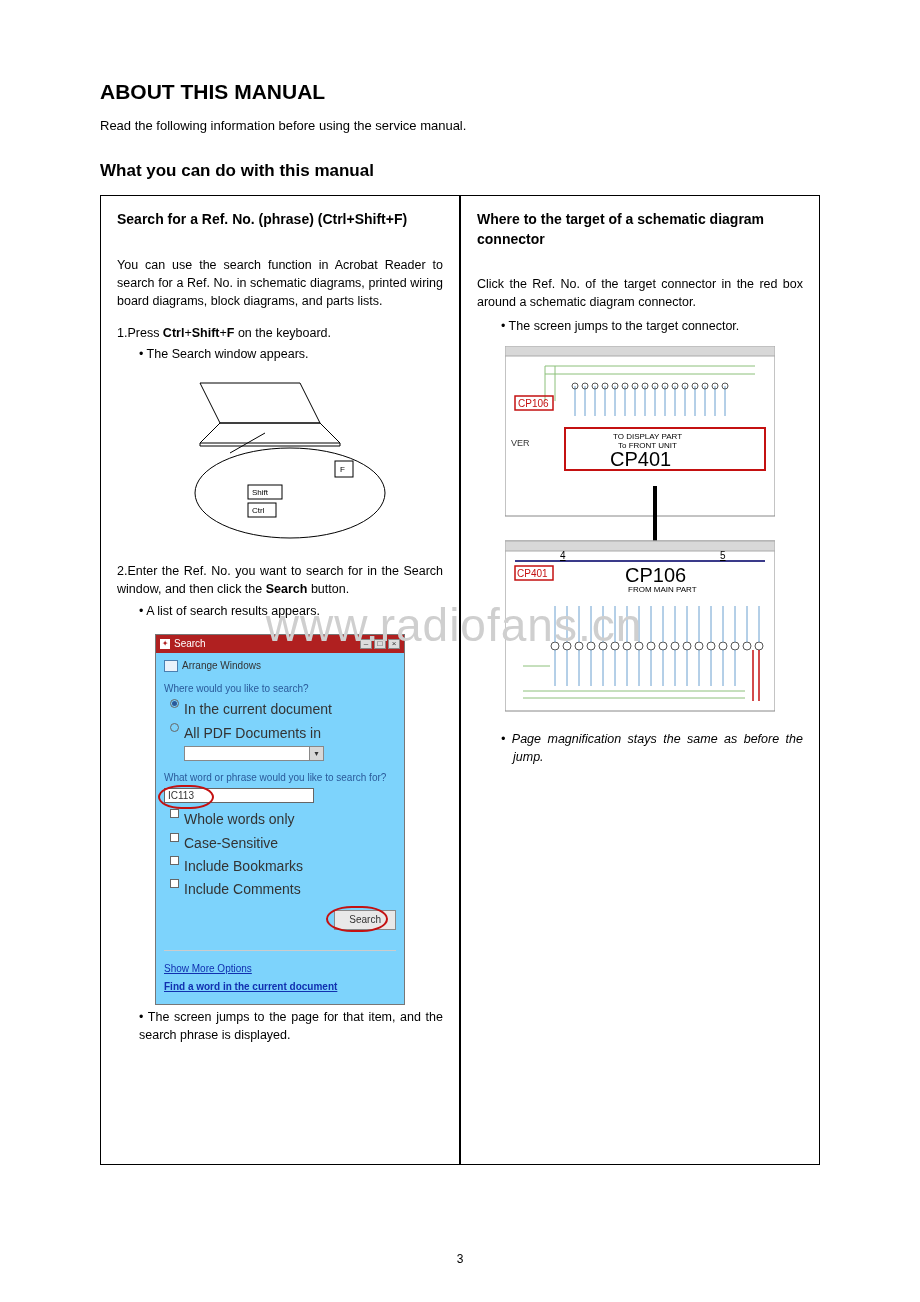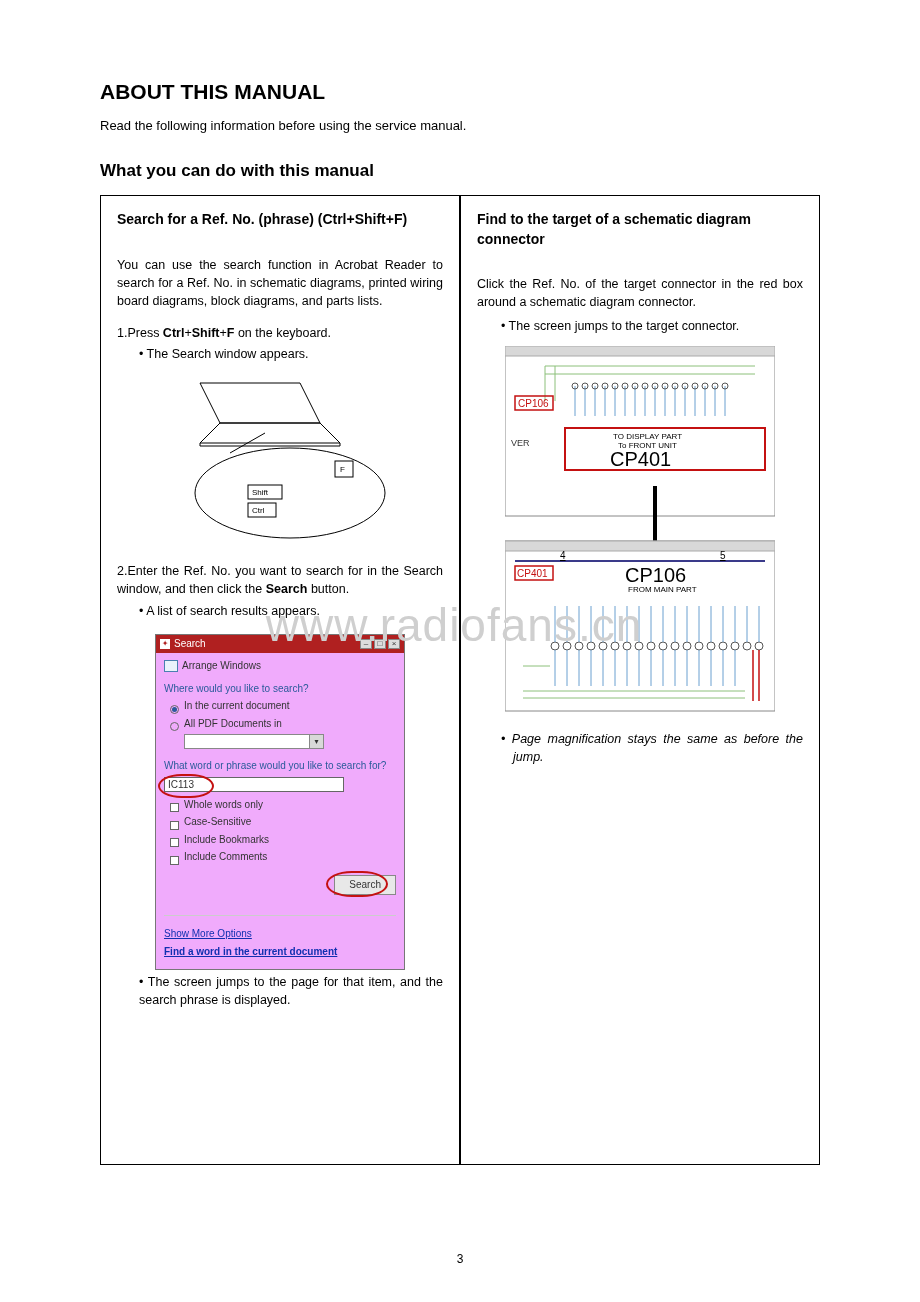--- a/index.html
+++ b/index.html
@@ -47,35 +47,35 @@
     font-size: 10px;
     color: #333;
   }
   .search-titlebar {
     background: #b02020; color: #fff;
     display: flex; align-items: center; justify-content: space-between;
     padding: 2px 4px; font-size: 10px;
   }
   .search-titlebar .btns { display: flex; gap: 2px; }
   .search-titlebar .btn { width: 12px; height: 10px; background: #ddd; border: 1px solid #888; font-size: 8px; line-height: 8px; text-align: center; color:#333;}
-  .search-body { background: #f0abfc; padding: 6px 8px 10px 8px; }
+  .search-body { background: #7dd3fc; padding: 6px 8px 10px 8px; }
   .arrange { display: flex; align-items: center; gap: 4px; margin-bottom: 8px; font-size:10px;}
   .arrange .ico { width: 14px; height: 12px; border: 1px solid #4a7fb0; background: #eaf2fb; }
   .sec-label { color: #2a5a9a; font-size: 10px; margin-top: 6px; }
-  .radio-row, .check-row { display: flex; align-items: flex-end; gap: 5px; margin-top: 3px; margin-left: 6px; font-size:10px;}
+  .radio-row, .check-row { display: flex; align-items: flex-start; gap: 5px; margin-top: 3px; margin-left: 6px; font-size:14px;}
   .radio { width: 9px; height: 9px; border: 1px solid #666; border-radius: 50%; display: inline-flex; align-items:center; justify-content:center;}
   .radio.sel::after { content:''; width:5px; height:5px; background:#2a5a9a; border-radius:50%; }
   .check { width: 9px; height: 9px; border: 1px solid #666; background:#fff;}
   .combo {
     width: 140px; height: 15px; border: 1px solid #888; margin-left: 20px;
     display: flex; align-items: center; justify-content: flex-end; background:#fff; margin-top:3px;
   }
   .combo .arrow { width: 14px; height: 100%; background: #d8d8d8; border-left: 1px solid #888; font-size:8px; text-align:center; line-height:13px;}
   .search-input {
-    width: 180px; height: 15px; border: 1px solid #666; background: #fff;
+    width: 150px; height: 15px; border: 1px solid #666; background: #fff;
     margin-top: 3px; padding: 0 3px; font-size: 10px; line-height: 14px; display:block;
   }
   .ellipse-red-h { position: relative; }
   .ellipse-red-h::after {
     content:''; position:absolute; left:-6px; top:-3px; width:52px; height:20px;
     border:2px solid #c41111; border-radius:50%/60%;
   }
   .search-btn-wrap { text-align: right; margin-top: 10px; position: relative; }
   .search-btn {
     display: inline-block; padding: 2px 14px; font-size: 10px;
@@ -205,21 +205,21 @@
             <div class="bold">Find a word in the current document</div>
           </div>
         </div>
       </div>
 
       <div class="sub" style="text-align:justify;">•  The screen jumps to the page for that item, and the search phrase is displayed.</div>
     </div>
   </div>
 
   <div class="col">
-    <div class="box-title">Find to the target of a schematic diagram connector</div>
+    <div class="box-title">Where to the target of a schematic diagram connector</div>
     <div class="box-body">
       <p class="para">Click the Ref. No. of the target connector in the red box around a schematic diagram connector.</p>
       <div class="bullet" style="margin-top:6px;">•  The screen jumps to the target connector.</div>
 
       <div class="schem-wrap">
         <svg class="schem-svg" viewBox="0 0 270 370">
 
           <rect x="0" y="0" width="270" height="170" fill="#fff" stroke="#888"></rect>
           <rect x="0" y="0" width="270" height="10" fill="#d8d8d8" stroke="#aaa"></rect>
 

